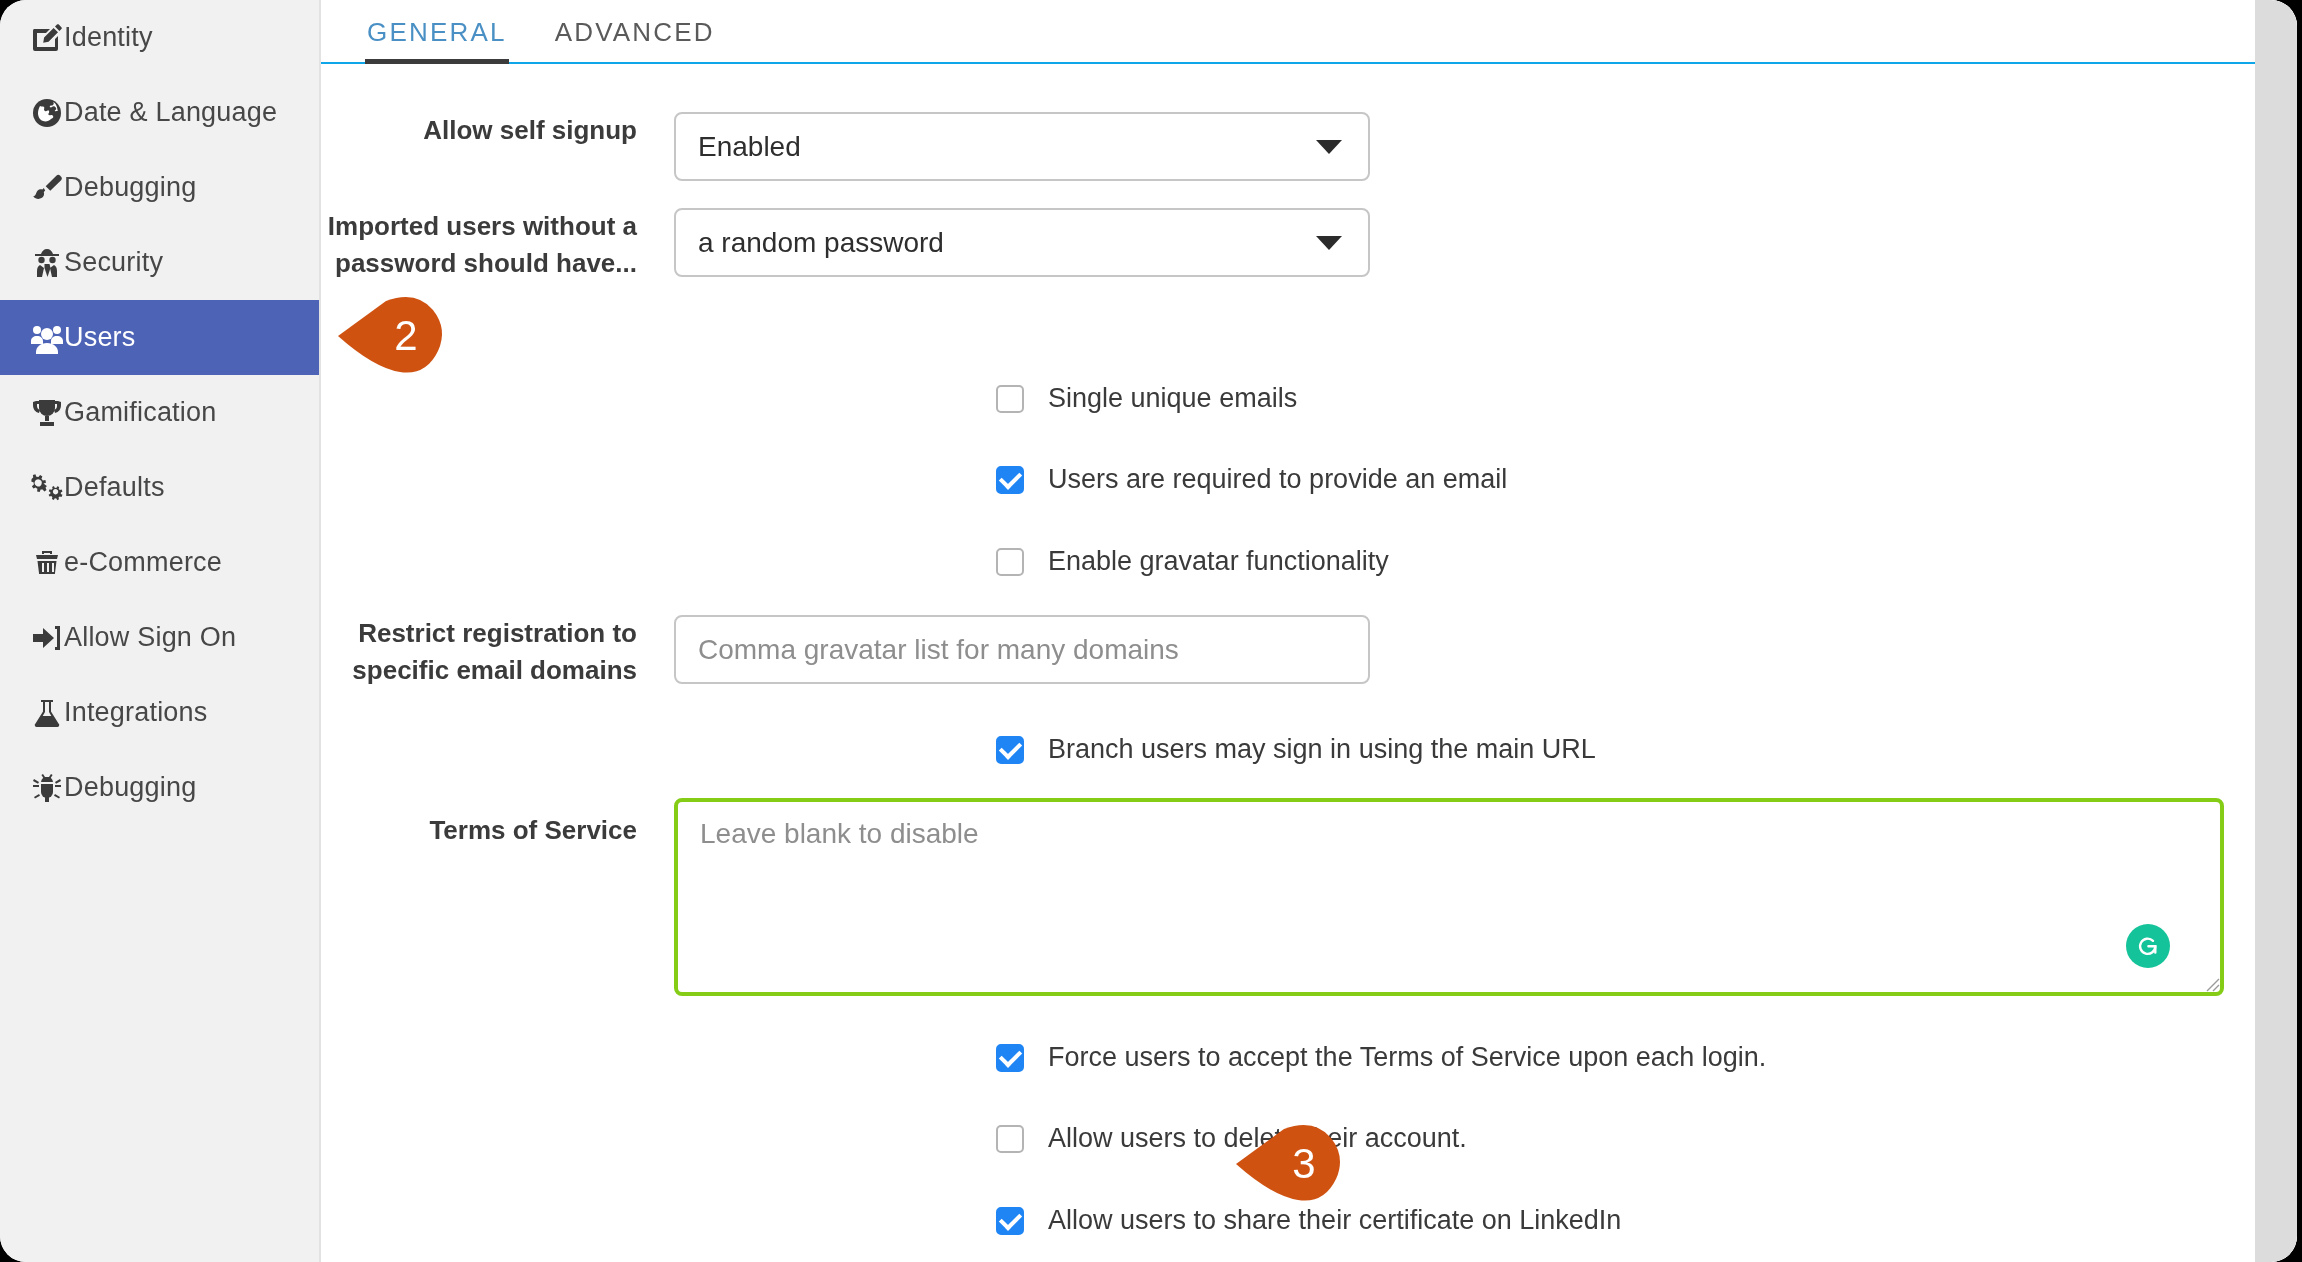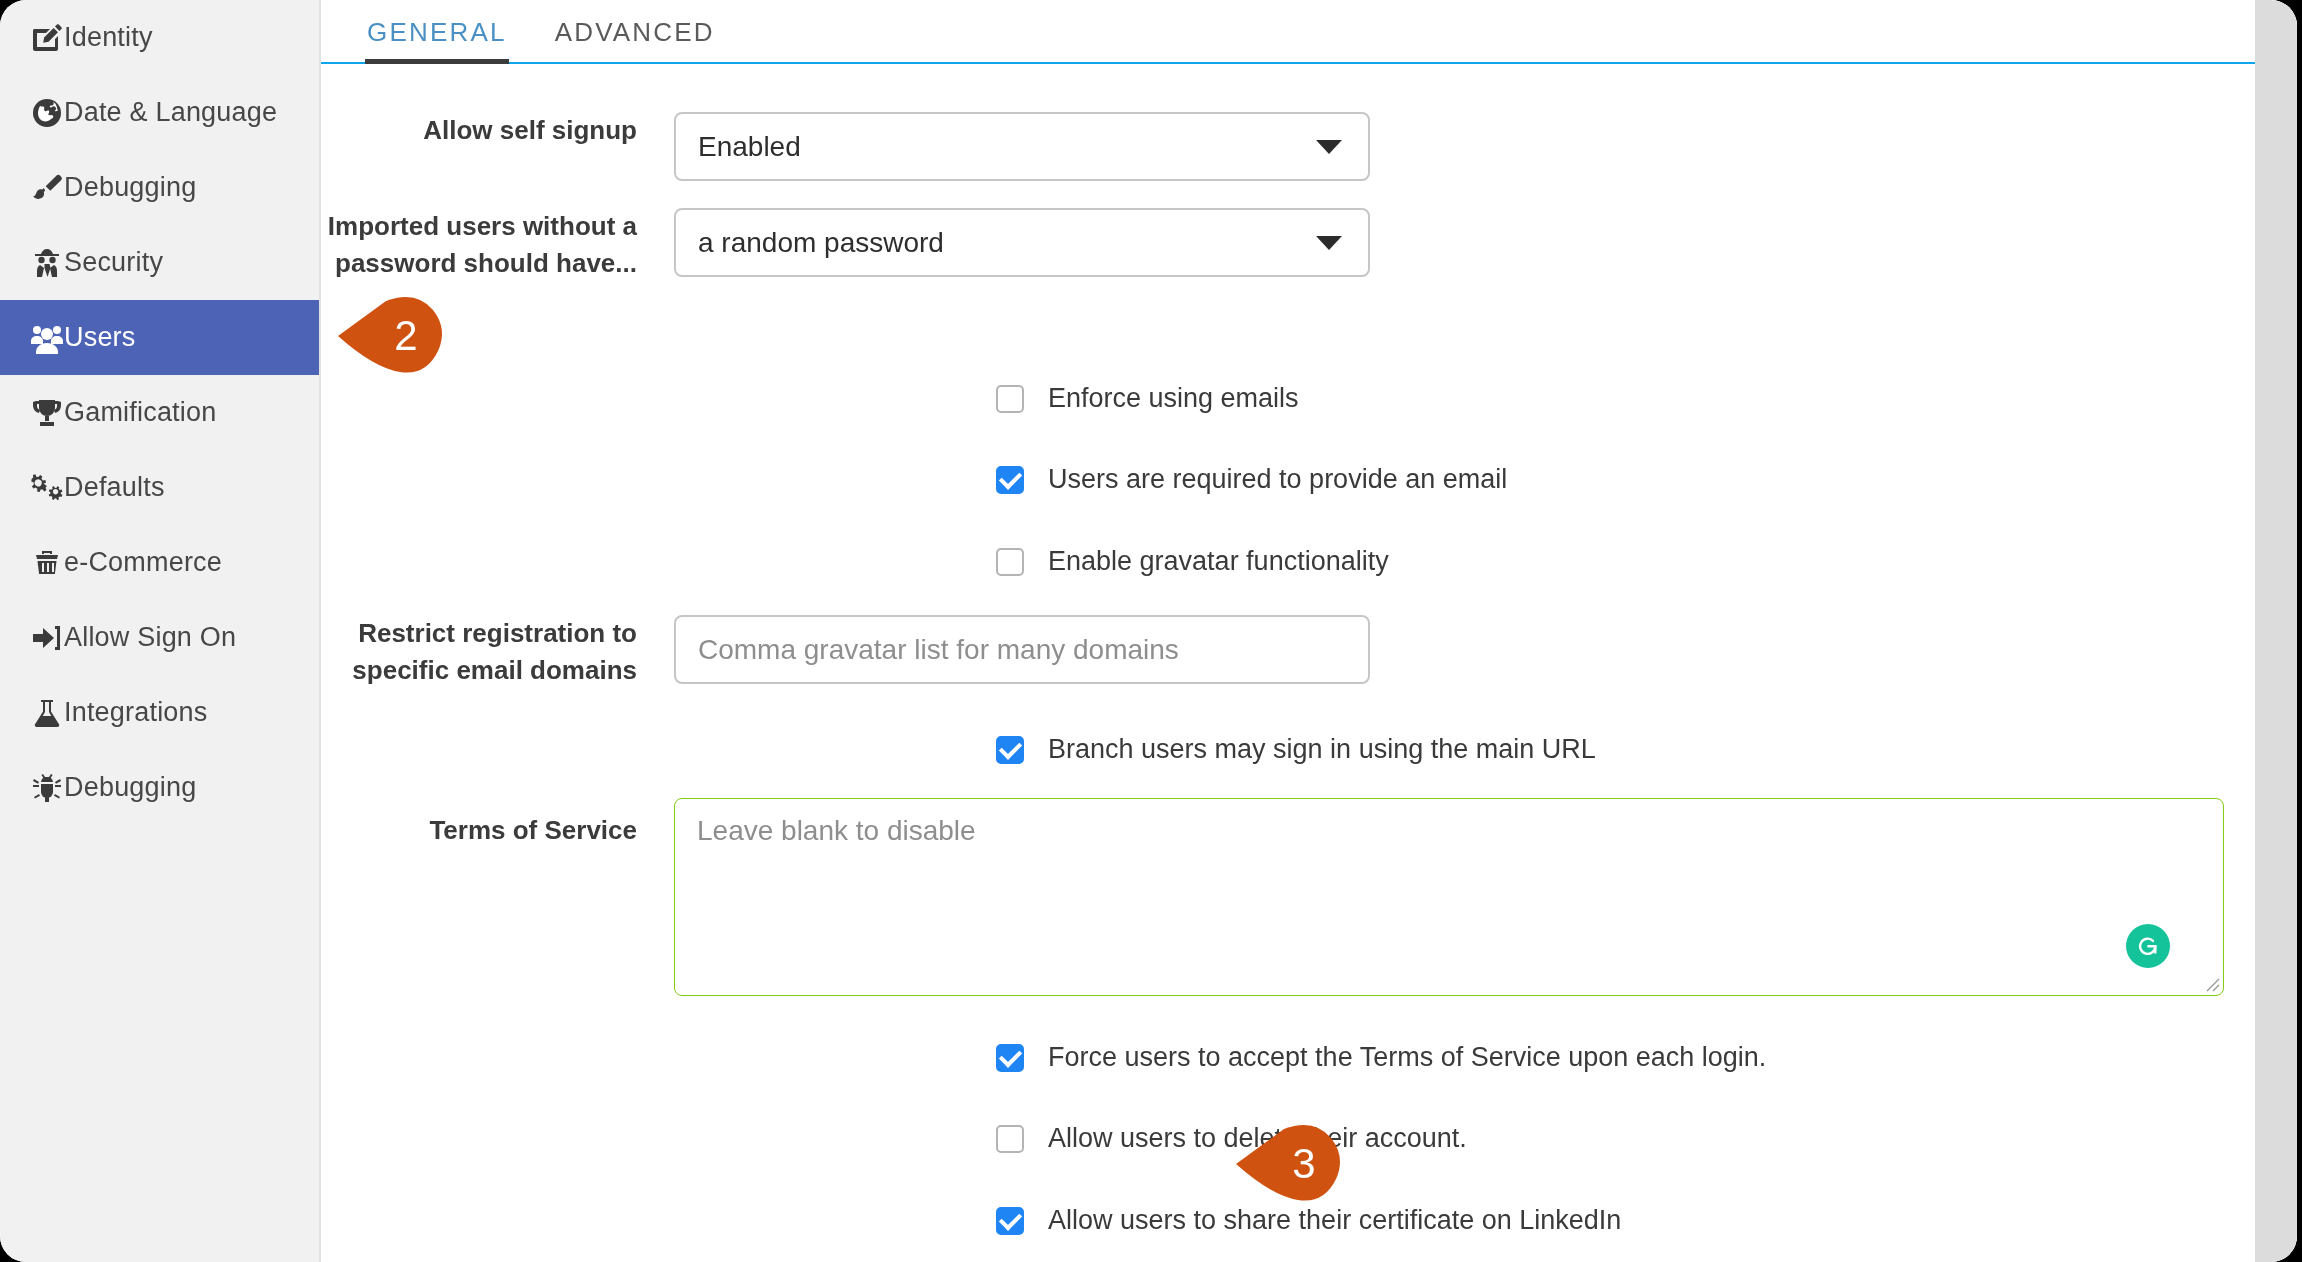--- a/index.html
+++ b/index.html
@@ -146,21 +146,21 @@
     cursor: text;
   }
 
   .ta-wrap {
     position: relative;
     width: 1550px;
     height: 198px;
   }
   .textarea {
     width: 100%; height: 100%;
-    border: 1px solid #84cc16;
+    border: 4px solid #84cc16;
     border-radius: 8px;
     background: #fff;
     padding: 16px 22px;
     font-size: 28px;
     color: #8e8e8e;
     cursor: text;
   }
   .resize-handle {
     position: absolute;
     right: 4px; bottom: 4px;
@@ -397,21 +397,21 @@
         <div class="field">
           <div class="select-box">
             <span>a random password</span>
             <span class="caret"></span>
           </div>
         </div>
       </div>
 
       <div class="cb-row" style="margin-top:101px;">
         <span class="cb"></span>
-        <span class="cb-label">Enforce using emails</span>
+        <span class="cb-label">Single unique emails</span>
       </div>
 
       <div class="cb-row" style="margin-top:50px;">
         <span class="cb checked"></span>
         <span class="cb-label">Users are required to provide an email</span>
       </div>
 
       <div class="cb-row" style="margin-top:51px;">
         <span class="cb"></span>
         <span class="cb-label">Enable gravatar functionality</span>

